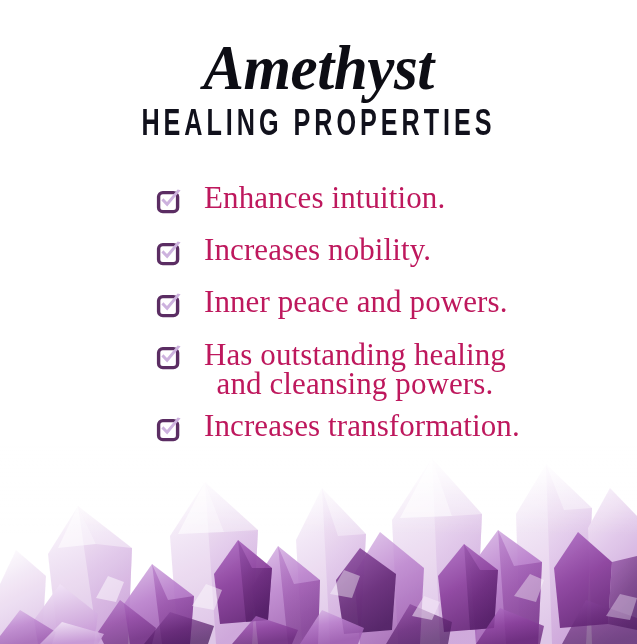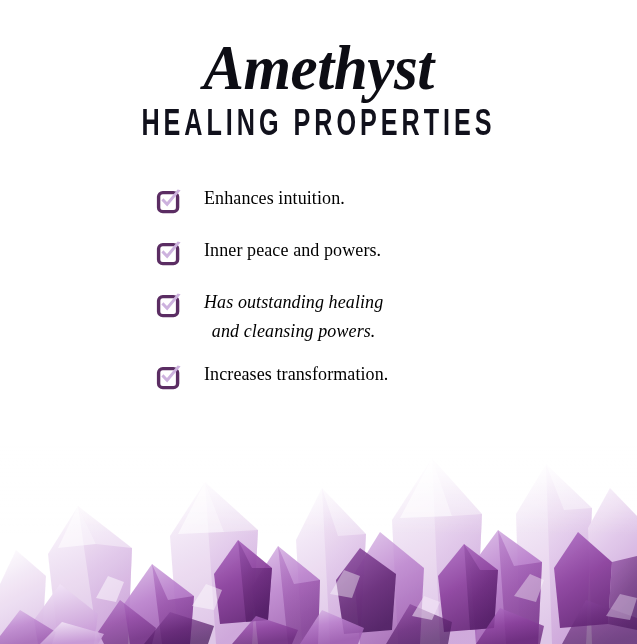--- a/index.html
+++ b/index.html
@@ -69,38 +69,38 @@
   }
 
   .prop-item {
     display: flex;
     align-items: flex-start;
     padding-left: 156px;
     margin-bottom: 20px;
     min-height: 32px;
   }
 
-  .prop-item.tight { margin-bottom: 14px; font-style: italic; }
+  .prop-item.tight { margin-bottom: 14px; }
 
   .checkbox-wrap {
     position: relative;
     flex: 0 0 auto;
     width: 26px;
     height: 26px;
     margin-top: 5px;
     margin-right: 22px;
   }
 
   .checkbox-wrap svg { display: block; }
 
   .prop-text {
     font-family: "Liberation Serif", "DejaVu Serif", serif;
-    font-size: 18px;
+    font-size: 31px;
     line-height: 28px;
-    color: #000000;
+    color: #be185d;
     white-space: pre-line;
     letter-spacing: 0.1px;
   }
 
   .prop-text.two-line {
     text-align: center;
     line-height: 29px;
   }
 
   
@@ -135,20 +135,29 @@
     <li class="prop-item">
       <span class="checkbox-wrap">
         <svg width="26" height="26" viewBox="0 0 26 26">
           <rect x="2.6" y="3.6" width="19" height="19" rx="4.2" ry="4.2" fill="#ffffff" stroke="#5b2d63" stroke-width="3.4"></rect>
           <path d="M24.6 1.2 L11.2 17.6 L5.4 11.6 L7.4 9.2 L11.0 12.9 L21.6 0.4 Z" fill="#cdb2de"></path>
         </svg>
       </span>
       <span class="prop-text">Enhances intuition.</span>
     </li>
 
+    <li class="prop-item">
+      <span class="checkbox-wrap">
+        <svg width="26" height="26" viewBox="0 0 26 26">
+          <rect x="2.6" y="3.6" width="19" height="19" rx="4.2" ry="4.2" fill="#ffffff" stroke="#5b2d63" stroke-width="3.4"></rect>
+          <path d="M24.6 1.2 L11.2 17.6 L5.4 11.6 L7.4 9.2 L11.0 12.9 L21.6 0.4 Z" fill="#cdb2de"></path>
+        </svg>
+      </span>
+      <span class="prop-text">Increases nobility.</span>
+    </li>
 
     <li class="prop-item">
       <span class="checkbox-wrap">
         <svg width="26" height="26" viewBox="0 0 26 26">
           <rect x="2.6" y="3.6" width="19" height="19" rx="4.2" ry="4.2" fill="#ffffff" stroke="#5b2d63" stroke-width="3.4"></rect>
           <path d="M24.6 1.2 L11.2 17.6 L5.4 11.6 L7.4 9.2 L11.0 12.9 L21.6 0.4 Z" fill="#cdb2de"></path>
         </svg>
       </span>
       <span class="prop-text">Inner peace and powers.</span>
     </li>

